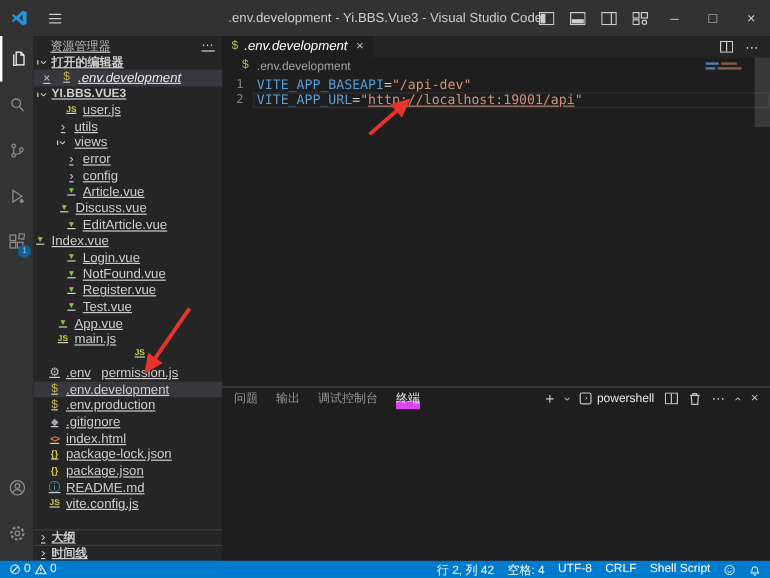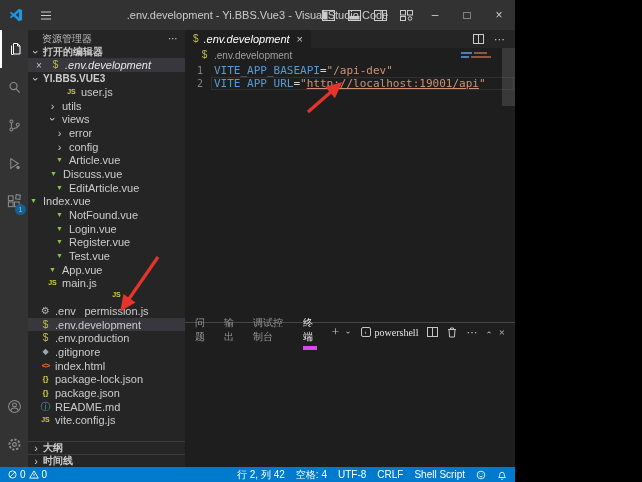--- a/index.html
+++ b/index.html
@@ -1,39 +1,39 @@
 <!DOCTYPE html>
 <html><head>
 <meta charset="utf-8">
 <style>
   * { margin:0; padding:0; box-sizing:border-box; }
   html,body { background:#000; }
   body { font-family:"Liberation Sans","DejaVu Sans",sans-serif; }
-  .window { position:relative; width:515px; height:482px; background:#1e1e1e; overflow:hidden; color:#cccccc; }
+  .window { position:relative; width:642px; height:482px; background:#1e1e1e; overflow:hidden; color:#cccccc; }
 
   
   .titlebar { height:30px; background:#323233; display:flex; align-items:center; position:relative; }
   .tb-left { display:flex; align-items:center; gap:10px; padding-left:9px; }
   .tb-title { position:absolute; left:0; right:0; text-align:center; font-size:11px; color:#cccccc; pointer-events:none; }
   .tb-right { margin-left:auto; display:flex; align-items:center; height:100%; }
   .tb-icon { width:26px; height:100%; display:flex; align-items:center; justify-content:center; color:#cccccc; }
   .winbtn { width:32px; height:100%; display:flex; align-items:center; justify-content:center; font-size:12px; color:#cccccc; }
 
   
   .main { display:flex; height:437px; }
 
   
   .activitybar { width:28px; background:#333333; display:flex; flex-direction:column; align-items:center; }
   .ab-item { width:28px; height:38px; display:flex; align-items:center; justify-content:center; position:relative; opacity:.65; }
   .ab-item.active { opacity:1; border-left:2px solid #ffffff; }
   .ab-badge { position:absolute; right:2px; bottom:5px; background:#007acc; color:#fff; font-size:7px; width:11px; height:11px; border-radius:50%; display:flex; align-items:center; justify-content:center; }
   .ab-bottom { margin-top:auto; display:flex; flex-direction:column; align-items:center; padding-bottom:4px; }
 
   
-  .sidebar { width:157px; background:#252526; display:flex; flex-direction:column; font-size:11px; }
+  .sidebar { width:157px; background:#252526; display:flex; flex-direction:column; font-size:11px;text-decoration:underline; }
   .sb-header { height:15px; display:flex; align-items:center; padding:2px 6px 0 14px; font-size:10px; color:#bbbbbb; }
   .sb-header .more { margin-left:auto; letter-spacing:1px; color:#cccccc; }
   .sec-row { height:13px; display:flex; align-items:center; gap:2px; font-weight:bold; font-size:10px; color:#cccccc; padding-left:3px; }
   .chev { display:inline-block; width:10px; text-align:center; font-size:11px; color:#cccccc; font-weight:normal; }
   .chev.down { transform:rotate(90deg); }
   .oe-item { height:14px; display:flex; align-items:center; background:#37373d; padding-left:8px; gap:4px; }
   .oe-close { font-size:10px; width:10px; color:#c5c5c5; }
   .oe-label { font-style:italic; color:#e8e8e8; }
   .tree { flex:0 0 auto; }
   .tree-row { height:13.7px; display:flex; align-items:center; gap:4px; color:#cccccc; }
@@ -69,23 +69,23 @@
   .tk-str { color:#ce9178; }
   .tk-link { color:#ce9178; text-decoration:underline; }
   .cline.current::after { content:""; position:absolute; left:26px; right:1px; top:0; bottom:0; border:1px solid #303032; pointer-events:none; }
   .minimap { position:absolute; top:22px; right:18px; width:36px; }
   .mm-row { display:flex; gap:2px; height:2px; margin-bottom:2px; }
   .mm-b { background:#4f7fae; } .mm-o { background:#8a5a44; }
   .scrollbar { position:absolute; top:18px; right:0; width:13px; height:58px; background:rgba(121,121,121,0.3); }
 
   
   .panel { height:145px; border-top:1px solid #474747; display:flex; flex-direction:column; background:#1e1e1e; }
-  .panel-tabs { height:18px; display:flex; align-items:center; padding-left:10px; gap:15px; font-size:10px;font-family:Liberation Serif, serif; }
+  .panel-tabs { height:18px; display:flex; padding-left:10px; gap:15px; font-size:10px; }
   .ptab { color:#969696; padding:2px 0; }
-  .ptab.active { color:#e7e7e7; border-bottom:4px solid #d946ef; }
+  .ptab.active { color:#e7e7e7; border-bottom:7px solid #d946ef; }
   .panel-actions { margin-left:auto; display:flex; align-items:center; gap:9px; padding-right:10px; color:#c5c5c5; font-size:11px; }
   .ps-box { display:inline-flex; align-items:center; justify-content:center; width:10px; height:10px; border:1px solid #c5c5c5; border-radius:2px; font-size:6px; }
   .ps-wrap { display:flex; align-items:center; gap:4px; font-size:10px; color:#e7e7e7; }
   .chev-s { display:inline-block; font-size:10px; }
   .chev-s.down { transform:rotate(90deg); }
   .chev-s.up { transform:rotate(-90deg); }
   .terminal { flex:1; font-family:"DejaVu Sans Mono","Liberation Mono",monospace; font-size:10.5px; color:#cccccc; padding:8px 0 0 8px; }
 
   
   .statusbar { height:15px; background:#007acc; display:flex; align-items:center; color:#ffffff; font-size:10px; padding:0 8px; }
@@ -218,21 +218,21 @@
         <span class="oe-close">×</span>
         <span class="ticon dollar">$</span>
         <span class="oe-label">.env.development</span>
       </div>
       <div class="sec-row">
         <span class="chev down">›</span>
         <span>YI.BBS.VUE3</span>
       </div>
 
       <div class="tree">
-          <div class="tree-row" style="padding-left: 38px;">
+          <div class="tree-row" style="padding-left: 26px;">
             <span class="ticon js">JS</span>
             <span>user.js</span>
           </div>
           <div class="tree-row" style="padding-left: 19px;">
             <span class="ticon folder-closed">›</span>
             <span>utils</span>
           </div>
           <div class="tree-row" style="padding-left: 19px;">
             <span class="ticon folder-open">›</span>
             <span>views</span>
@@ -256,25 +256,25 @@
           <div class="tree-row" style="padding-left: 26px;">
             <span class="ticon vue">▼</span>
             <span>EditArticle.vue</span>
           </div>
           <div class="tree-row" style="">
             <span class="ticon vue">▼</span>
             <span>Index.vue</span>
           </div>
           <div class="tree-row" style="padding-left: 26px;">
             <span class="ticon vue">▼</span>
+            <span>Login.vue</span>
+          </div>
+          <div class="tree-row" style="padding-left: 26px;">
+            <span class="ticon vue">▼</span>
             <span>NotFound.vue</span>
-          </div>
-          <div class="tree-row" style="padding-left: 26px;">
-            <span class="ticon vue">▼</span>
-            <span>Login.vue</span>
           </div>
           <div class="tree-row" style="padding-left: 26px;">
             <span class="ticon vue">▼</span>
             <span>Register.vue</span>
           </div>
           <div class="tree-row" style="padding-left: 26px;">
             <span class="ticon vue">▼</span>
             <span>Test.vue</span>
           </div>
           <div class="tree-row" style="padding-left: 19px;">

